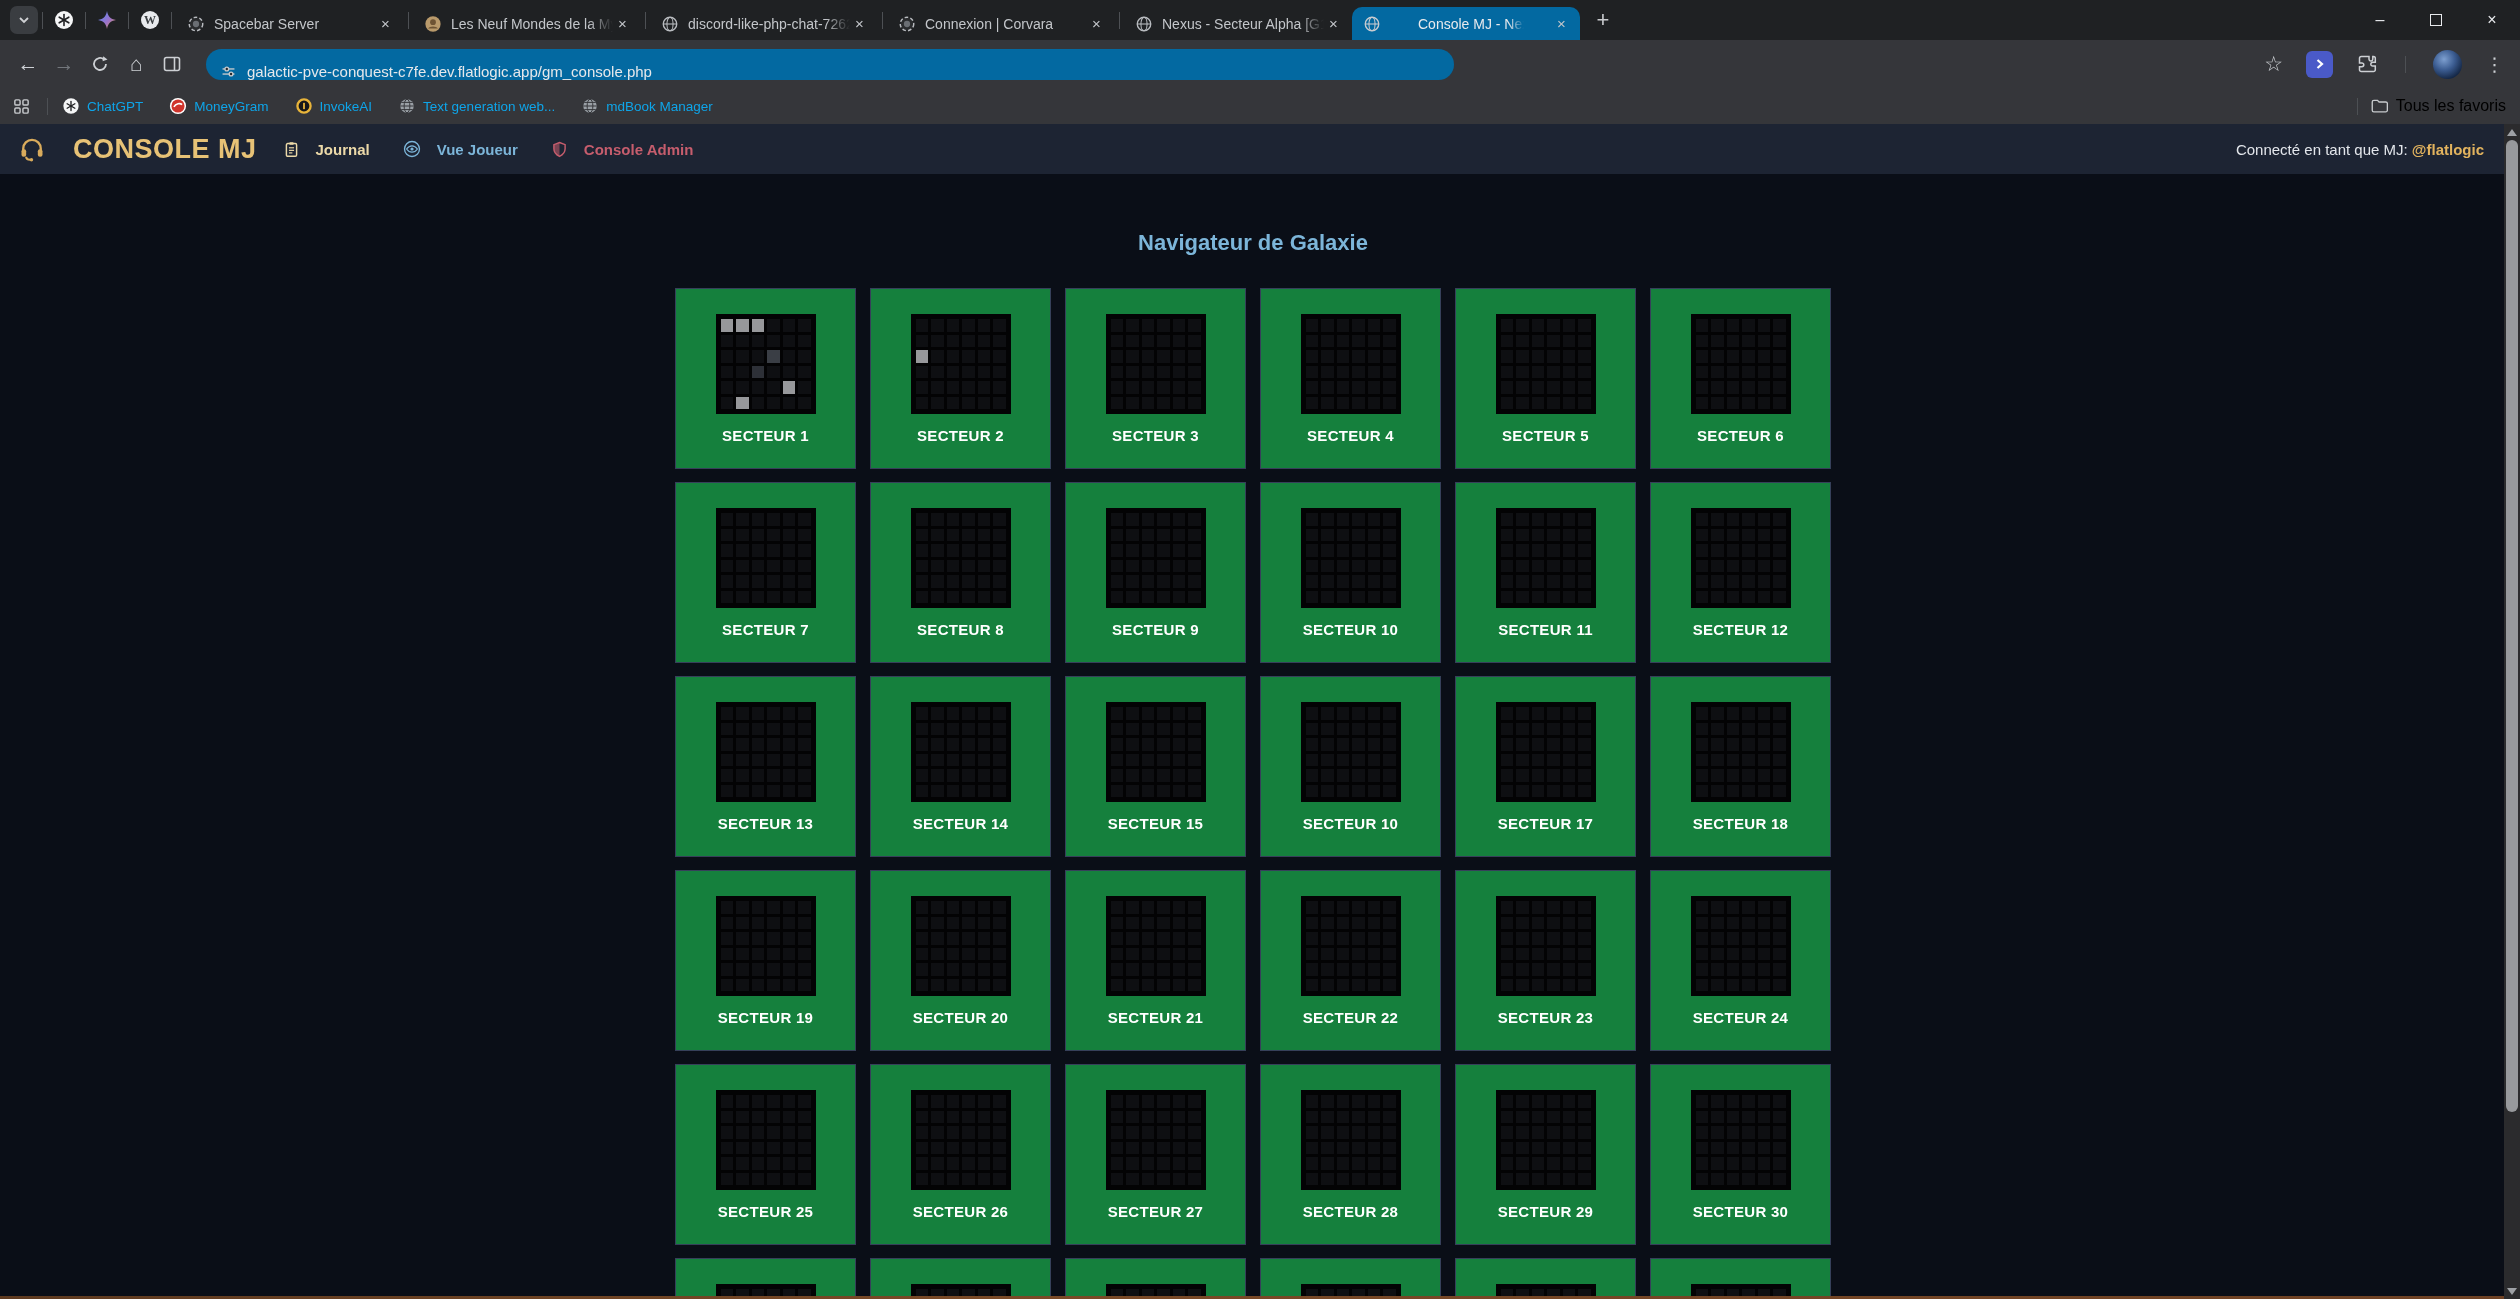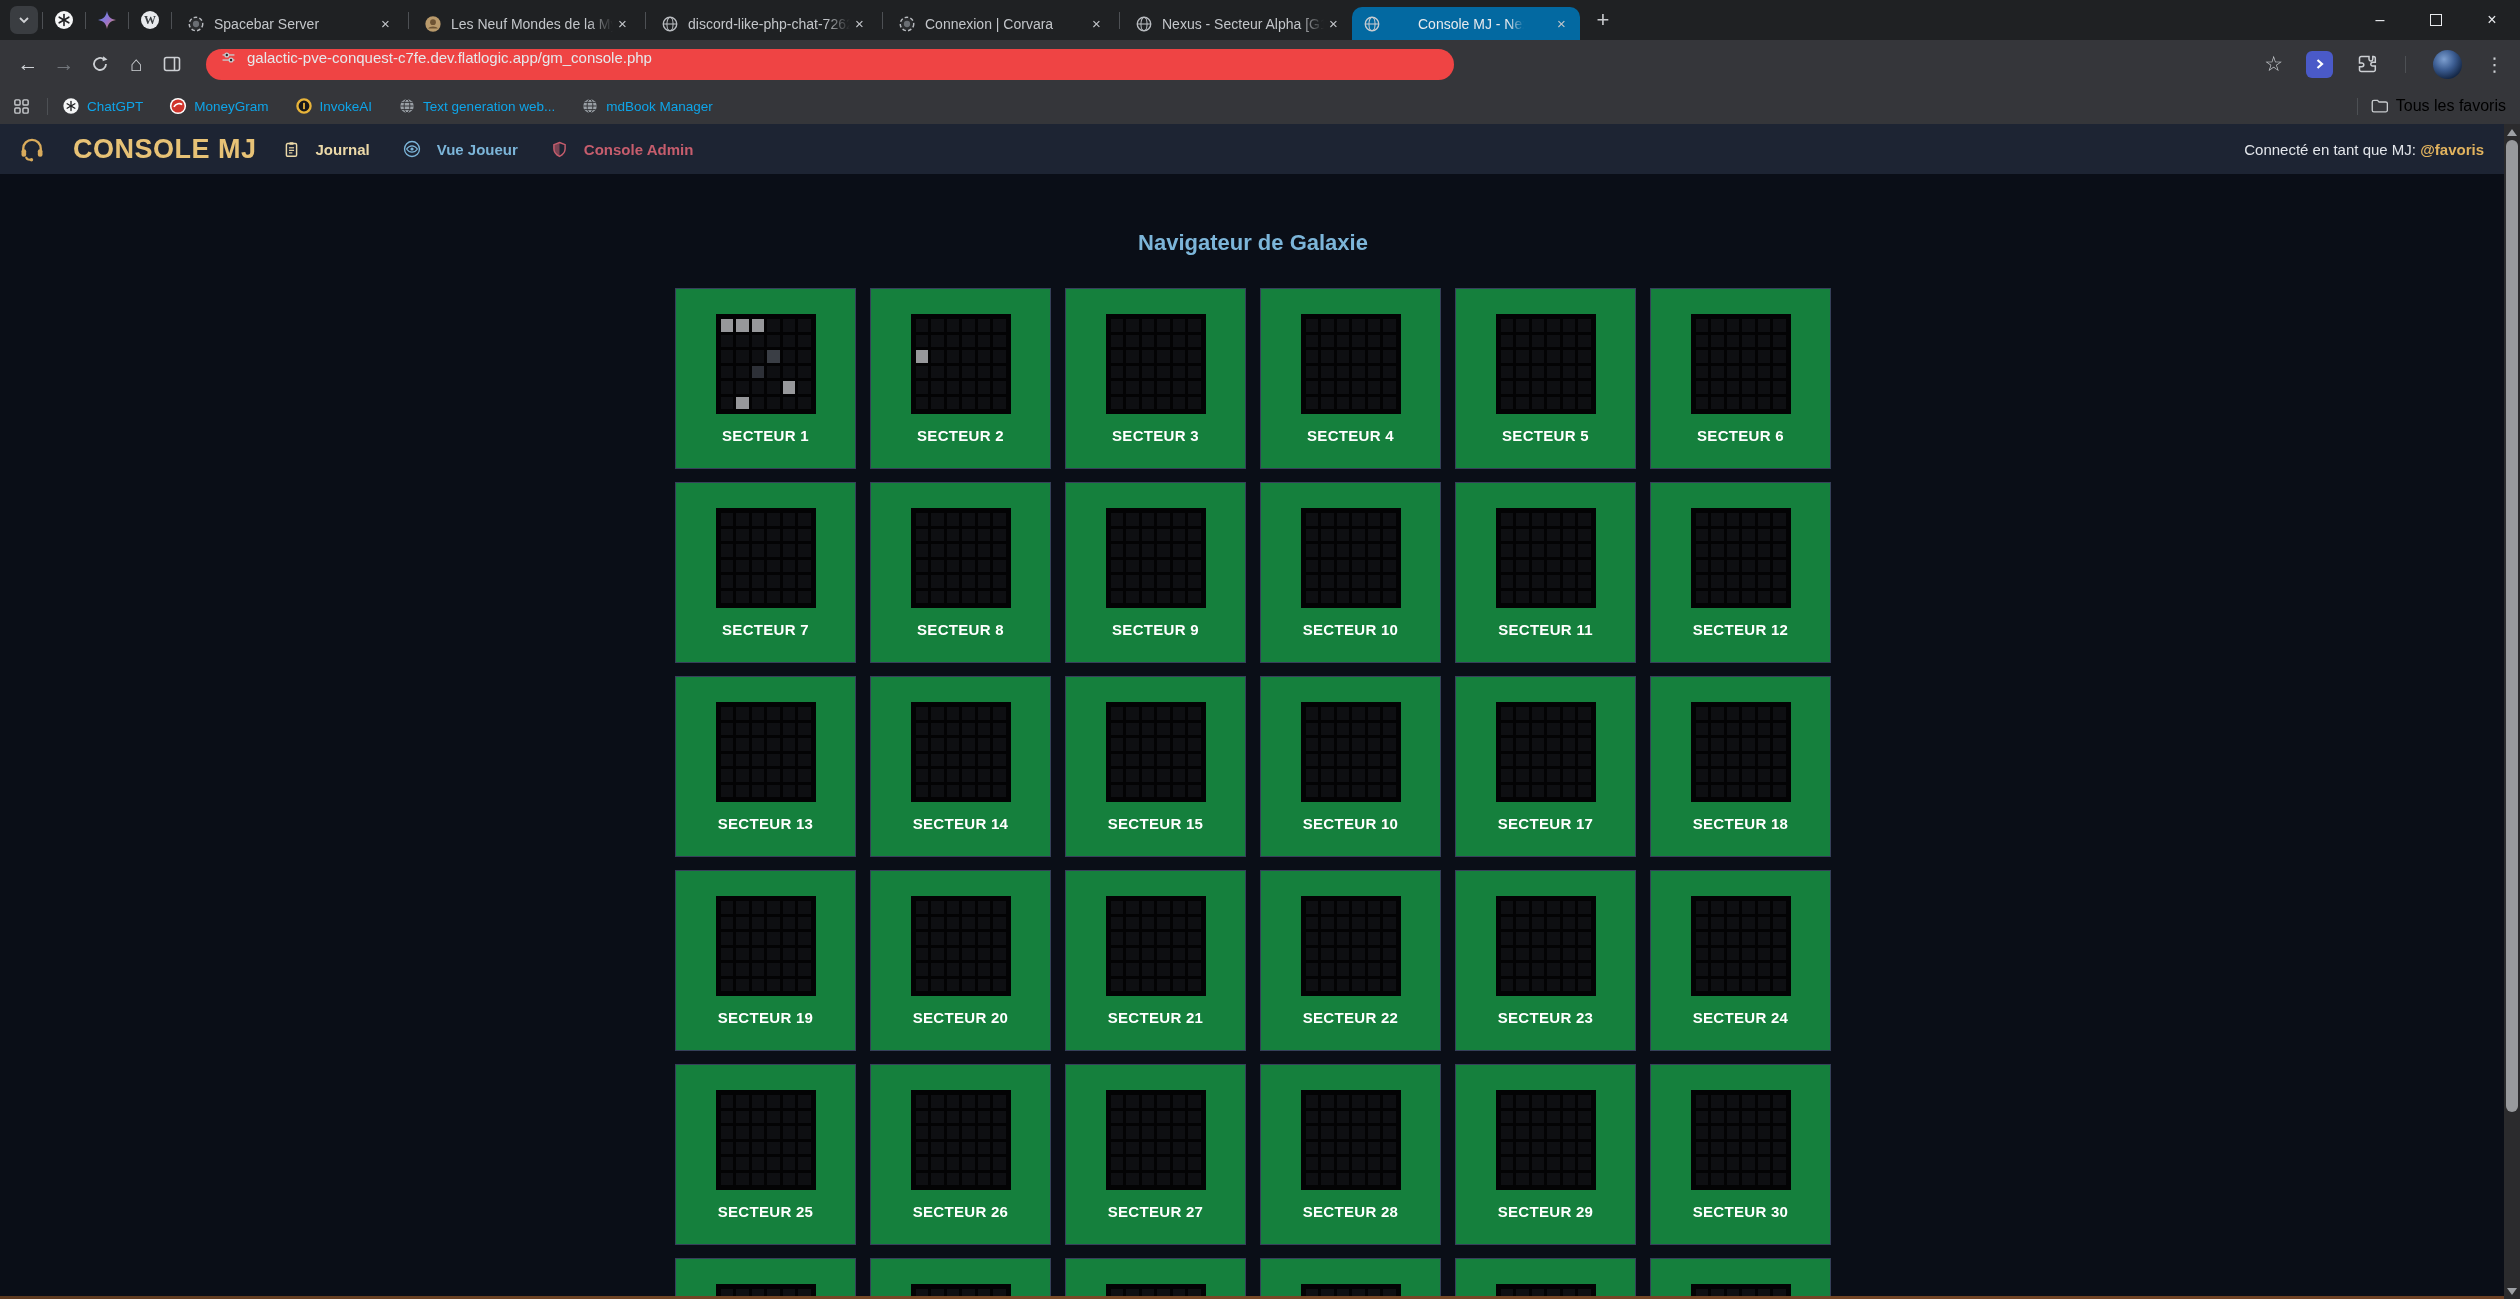--- a/index.html
+++ b/index.html
@@ -30,22 +30,22 @@
   .win-btn { width:56px; height:40px; display:flex; align-items:center; justify-content:center;
     color:#e8eaed; font-size:16px; }
   .max-glyph { width:12px; height:12px; border:1.5px solid #e8eaed; }
 
   
   .toolbar { position:absolute; top:40px; left:0; width:2520px; height:48px;
     background:#35363a; display:flex; align-items:center; padding:0 16px 0 10px; }
   .nav-btn { width:36px; height:36px; display:flex; align-items:center; justify-content:center;
     font-size:21px; color:#cdd0d4; flex:none; }
   .nav-btn.disabled { color:#73777c; }
-  .omnibox { margin-left:16px; width:1248px; height:31px; border-radius:16px; background:#ef4444;
-    display:flex; align-items:flex-start; padding:0 14px; flex:none; }
+  .omnibox { margin-left:16px; width:1248px; height:31px; border-radius:16px; background:#0369a1;
+    display:flex; align-items:flex-end; padding:0 14px; flex:none; }
   .omnibox .url { font-size:15px; color:#e6e8eb; margin-left:10px; white-space:nowrap; }
   .tb-right { margin-left:auto; display:flex; align-items:center; gap:23px; }
   .ext-btn { width:27px; height:27px; border-radius:6px; background:#4a5ac8; display:flex;
     align-items:center; justify-content:center; }
   .avatar { width:29px; height:29px; border-radius:50%;
     background:radial-gradient(circle at 38% 32%, #7d9fd0 0%, #3c5d92 40%, #152档847 75%, #0c1a33 100%);
     background:radial-gradient(circle at 38% 32%, #7d9fd0 0%, #3c5d92 40%, #152847 75%, #0c1a33 100%); }
   .star-btn { font-size:21px; color:#cdd0d4; }
   .kebab { font-size:19px; color:#cdd0d4; letter-spacing:0; }
 
@@ -376,21 +376,21 @@
       <div class="nav-item admin">
         <svg width="17" height="17" viewBox="0 0 20 20">
           <path d="M10 1.8l6.6 2.5v4.9c0 4-2.6 7-6.6 8.9-4-1.9-6.6-4.9-6.6-8.9V4.3z" fill="none" stroke="#c65d6d" stroke-width="1.7"></path>
           <path d="M10 1.8l0 16.3c-4-1.9-6.6-4.9-6.6-8.9V4.3z" fill="#c65d6d" opacity="0.55"></path>
         </svg>
         <span>Console Admin</span>
       </div>
     </div>
 
     <div class="session">
-      <span>Connecté en tant que MJ: </span><span class="user">@favoris</span>
+      <span>Connecté en tant que MJ: </span><span class="user">@flatlogic</span>
     </div>
   </div>
 
   <div class="content">
     <div class="page-title">Navigateur de Galaxie</div>
     <div class="sector-grid">
         <div class="sector-card">
           <div class="mini-grid">
             <div class="cell" style="background: rgb(151, 152, 155);"></div>
             <div class="cell" style="background: rgb(151, 152, 155);"></div>

